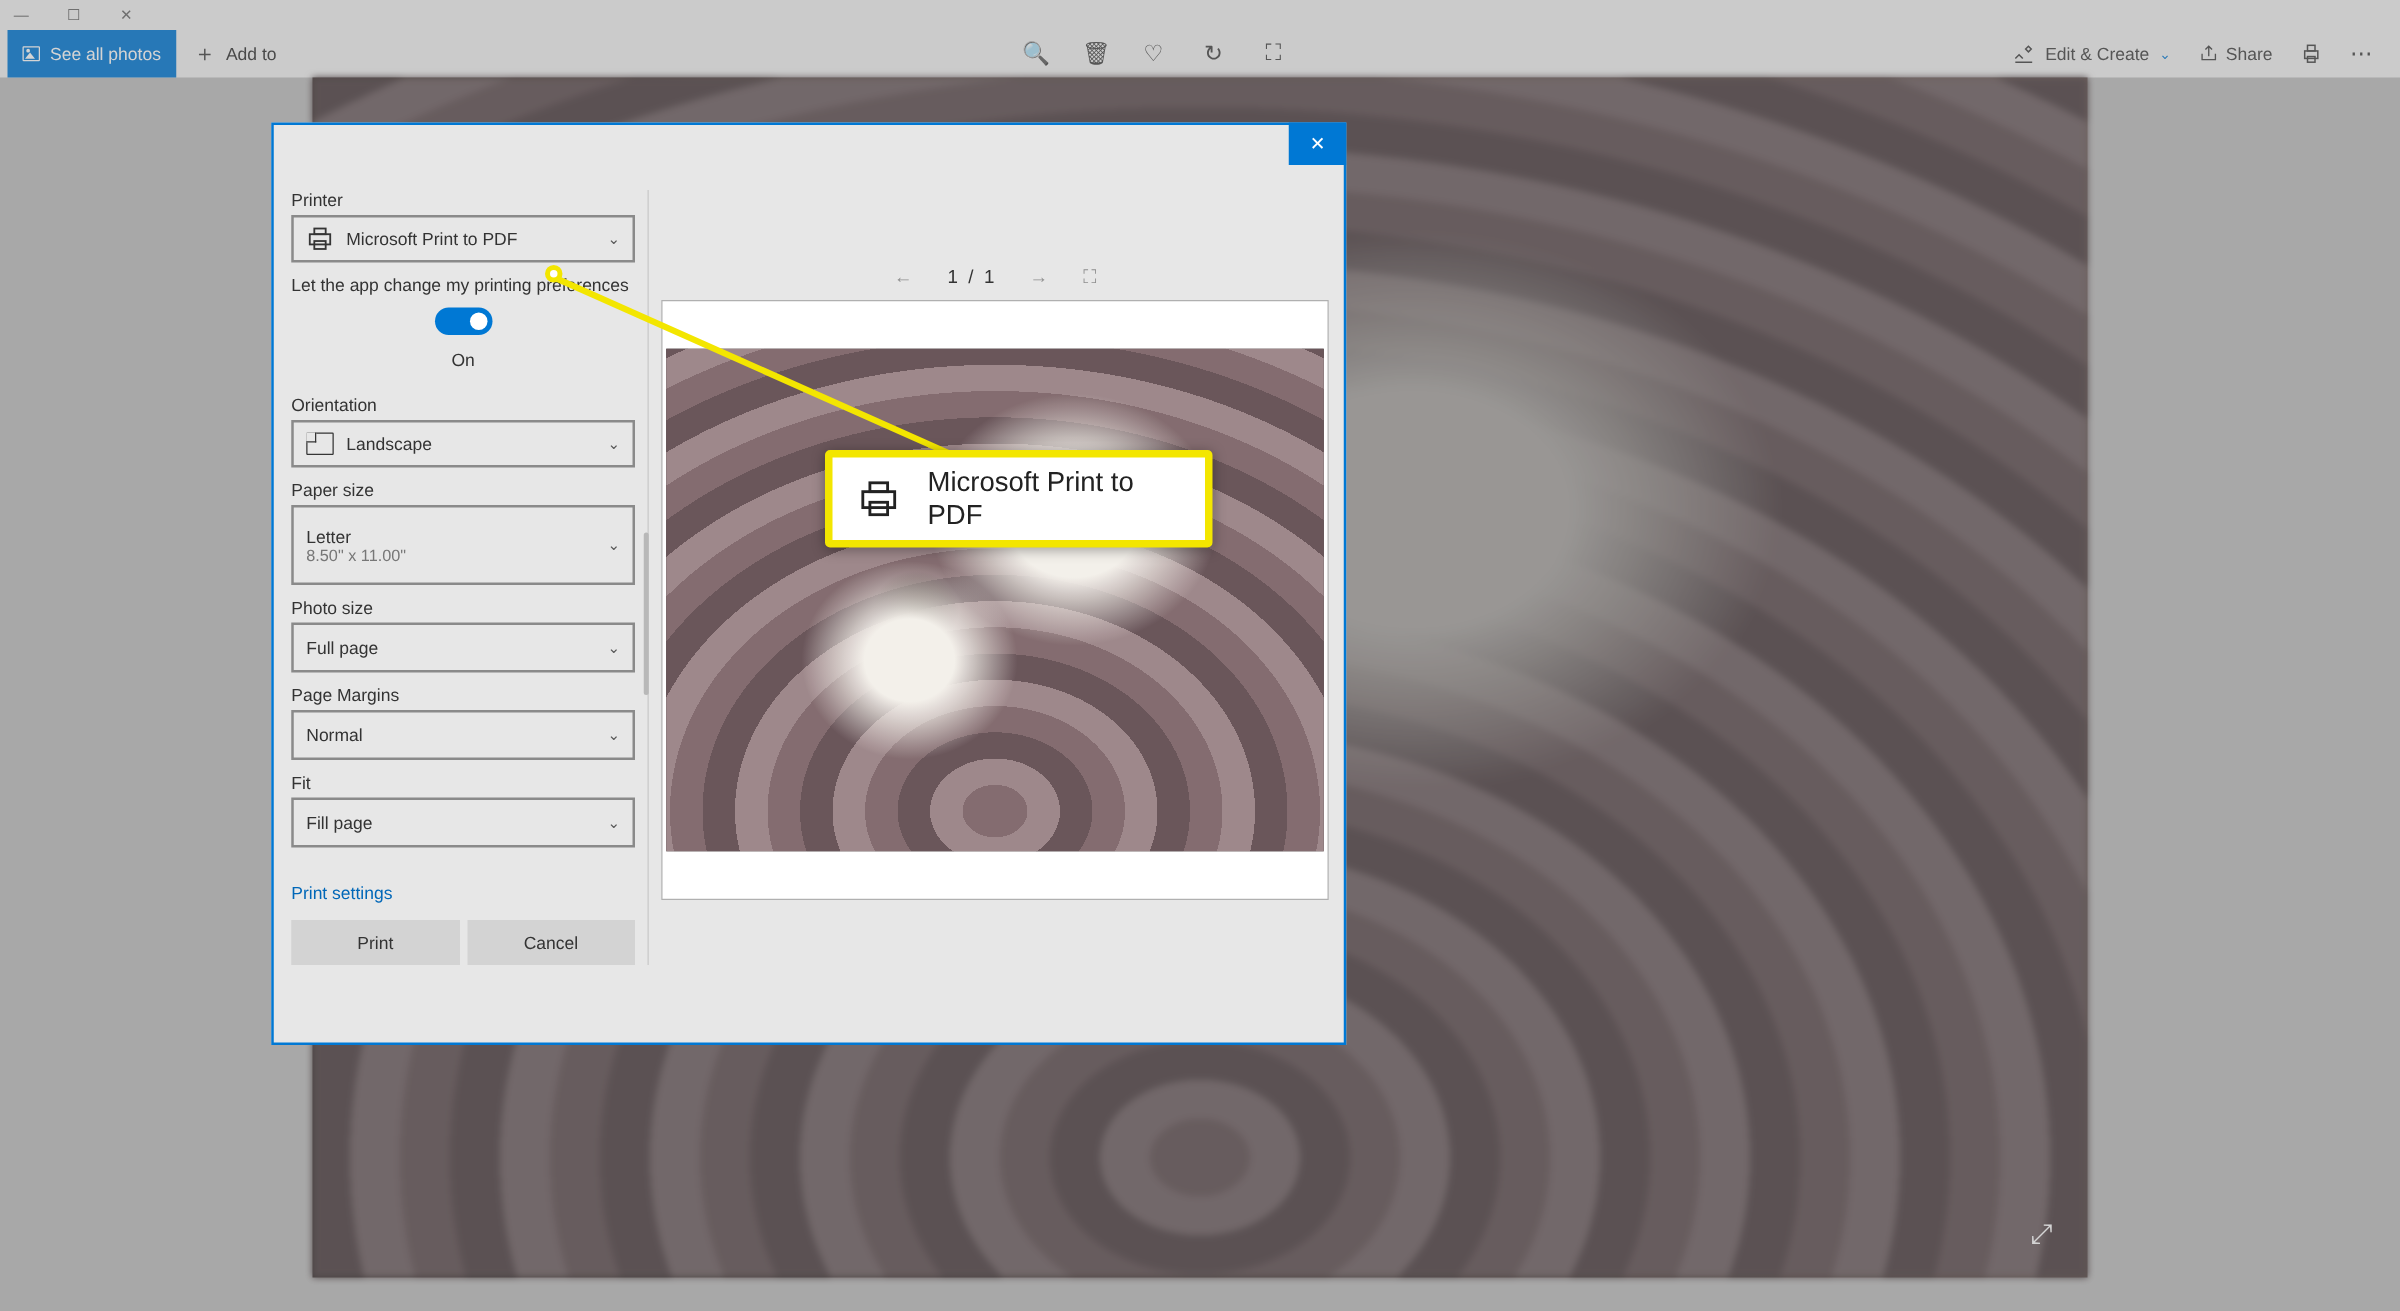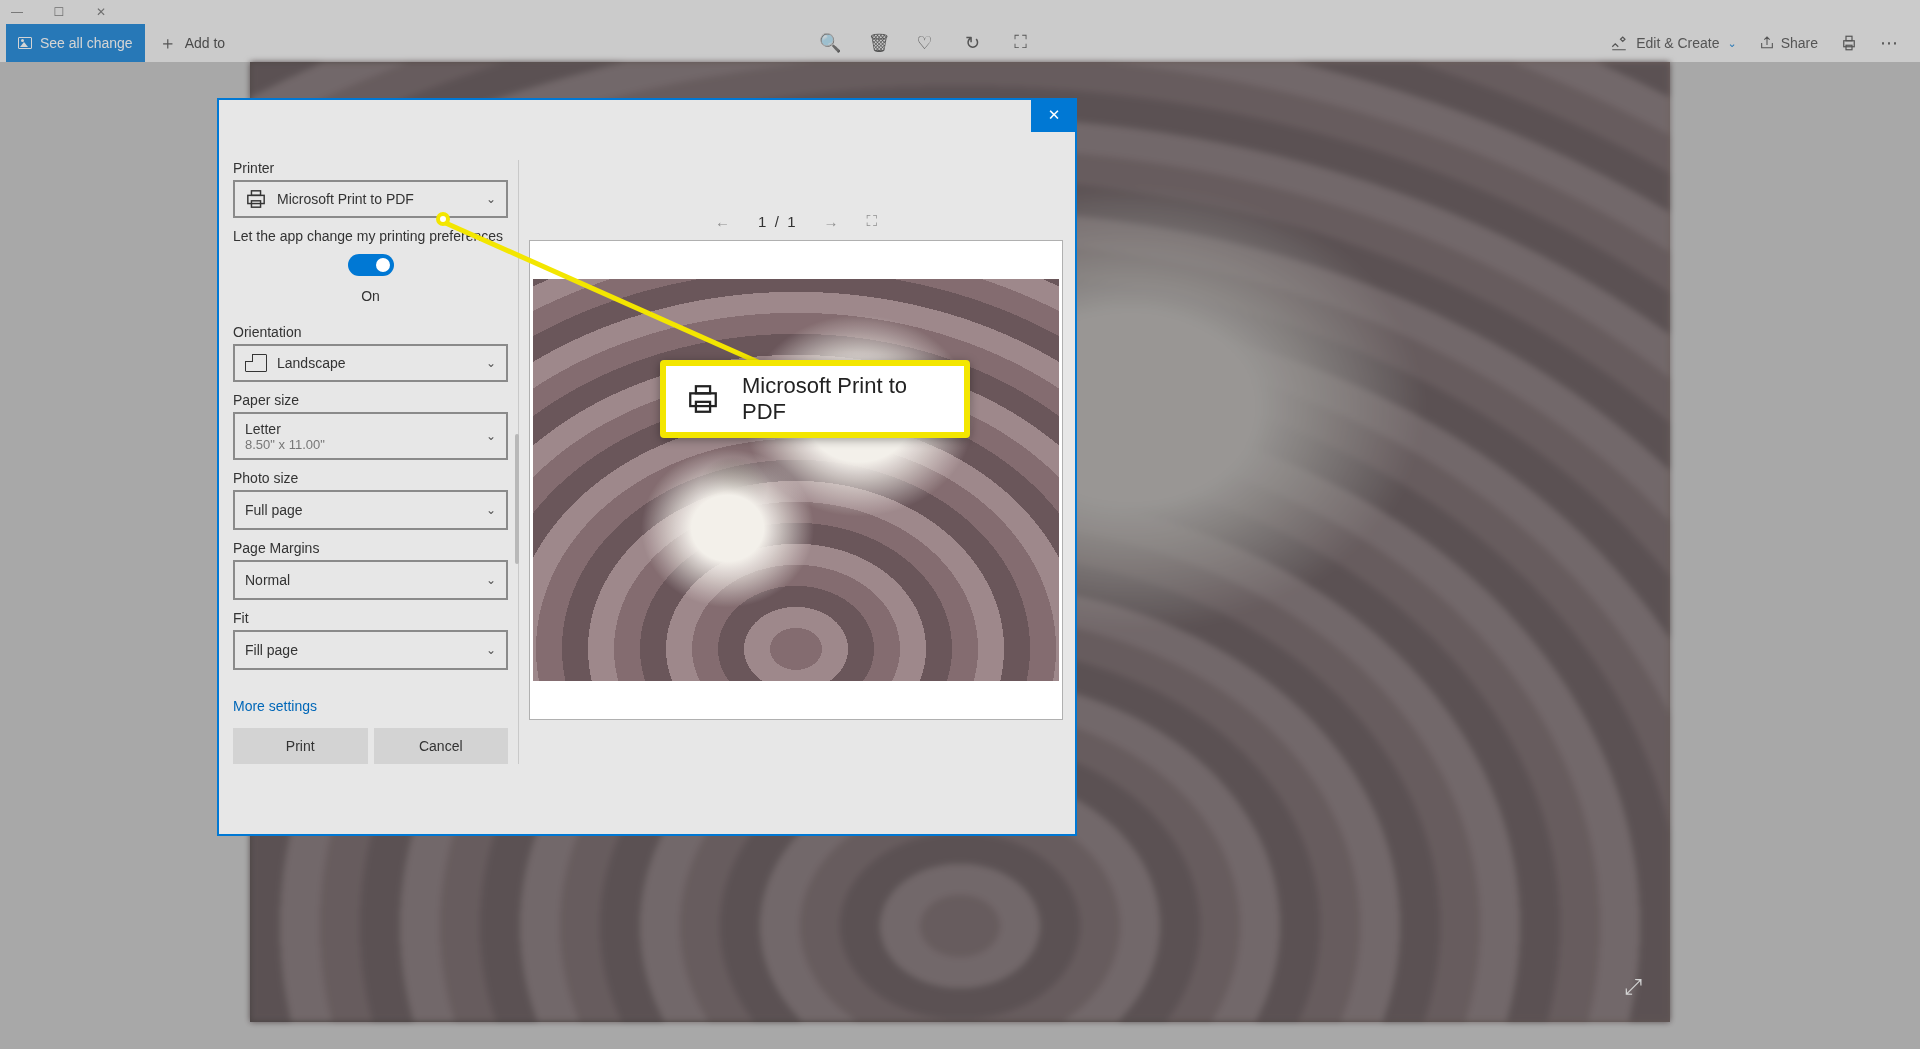--- a/index.html
+++ b/index.html
@@ -54,21 +54,21 @@
 .lbl{font-size:14px;color:#333;margin-bottom:4px;}
 .sel { height:38px; border:2px solid #8a8a8a; display:flex; align-items:center; padding:0 10px; gap:10px; position:relative; cursor:pointer; margin-bottom:10px; background:#e7e7e7;}
 .sel .chevd{ position:absolute; right:10px; color:#555; font-size:12px;}
 .doc-icon{width:18px;height:22px;border:1.6px solid #353535;border-radius:1px;position:relative;}
 .doc-icon::after{content:"";position:absolute;right:-1px;top:-1px;width:7px;height:7px;background:#e7e7e7;border-left:1.6px solid #353535;border-bottom:1.6px solid #353535;}
 .doc-icon.landscape{width:22px;height:18px;}
 .doc-icon.landscape::after{top:-1px;left:-1px;right:auto;border:none;border-right:1.6px solid #353535;border-bottom:1.6px solid #353535;}
 .prn-icon{width:22px;height:20px;position:relative;}
 .prn-icon svg{width:22px;height:20px;}
 .sel.thin{height:40px;}
-.sel.two{height:48px;flex-direction:column;align-items:flex-start;justify-content:center;gap:0;}
+.sel.two{height:64px;flex-direction:column;align-items:flex-start;justify-content:center;gap:0;}
 .sel.two .line2{font-size:13px;color:#777;}
 .toggle-row{display:flex;align-items:center;gap:12px;margin:6px 0 20px 0;flex-direction:column;}
 .toggle{width:46px;height:22px;background:#0078D4;border-radius:11px;position:relative;cursor:pointer;}
 .toggle::after{content:"";width:14px;height:14px;background:#fff;border-radius:50%;position:absolute;right:4px;top:4px;}
 .link{color:#0067b8;font-size:14px;margin-top:18px;cursor:pointer;}
 .dlg-footer{display:flex;gap:6px;margin-top:14px;}
 .btn{flex:1;height:36px;background:#d3d3d3;color:#333;display:flex;align-items:center;justify-content:center;font-size:14px;cursor:pointer;}
  
 .dlg-right{flex:1;display:flex;flex-direction:column;}
 .pv-tools{height:34px;display:flex;align-items:center;justify-content:center;gap:28px;color:#8f8f8f;font-size:15px;}
@@ -95,21 +95,21 @@
   <div class="win-btns">
     <span class="win-btn">—</span>
     <span class="win-btn">☐</span>
     <span class="win-btn">✕</span>
   </div>
 </div>
 
 <div class="toolbar">
   <div class="seeall">
     <span class="icon-photo"></span>
-    <span>See all change</span>
+    <span>See all photos</span>
   </div>
   <div class="addto">
     <span class="plus-icon">＋</span>
     <span>Add to</span>
   </div>
   <div class="tool-center">
     <span class="tool-icon">🔍</span>
     <span class="tool-icon">🗑</span>
     <span class="tool-icon">♡</span>
     <span class="tool-icon">↻</span>
@@ -199,21 +199,21 @@
         <span>Normal</span>
         <span class="chevd">⌄</span>
       </div>
 
       <div class="lbl">Fit</div>
       <div class="sel thin">
         <span>Fill page</span>
         <span class="chevd">⌄</span>
       </div>
 
-      <div class="link">More settings</div>
+      <div class="link">Print settings</div>
 
       <div class="dlg-footer">
         <div class="btn">Print</div>
         <div class="btn">Cancel</div>
       </div>
     </div>
 
     <div class="dlg-right">
       <div class="pv-tools">
         <span>←</span>

